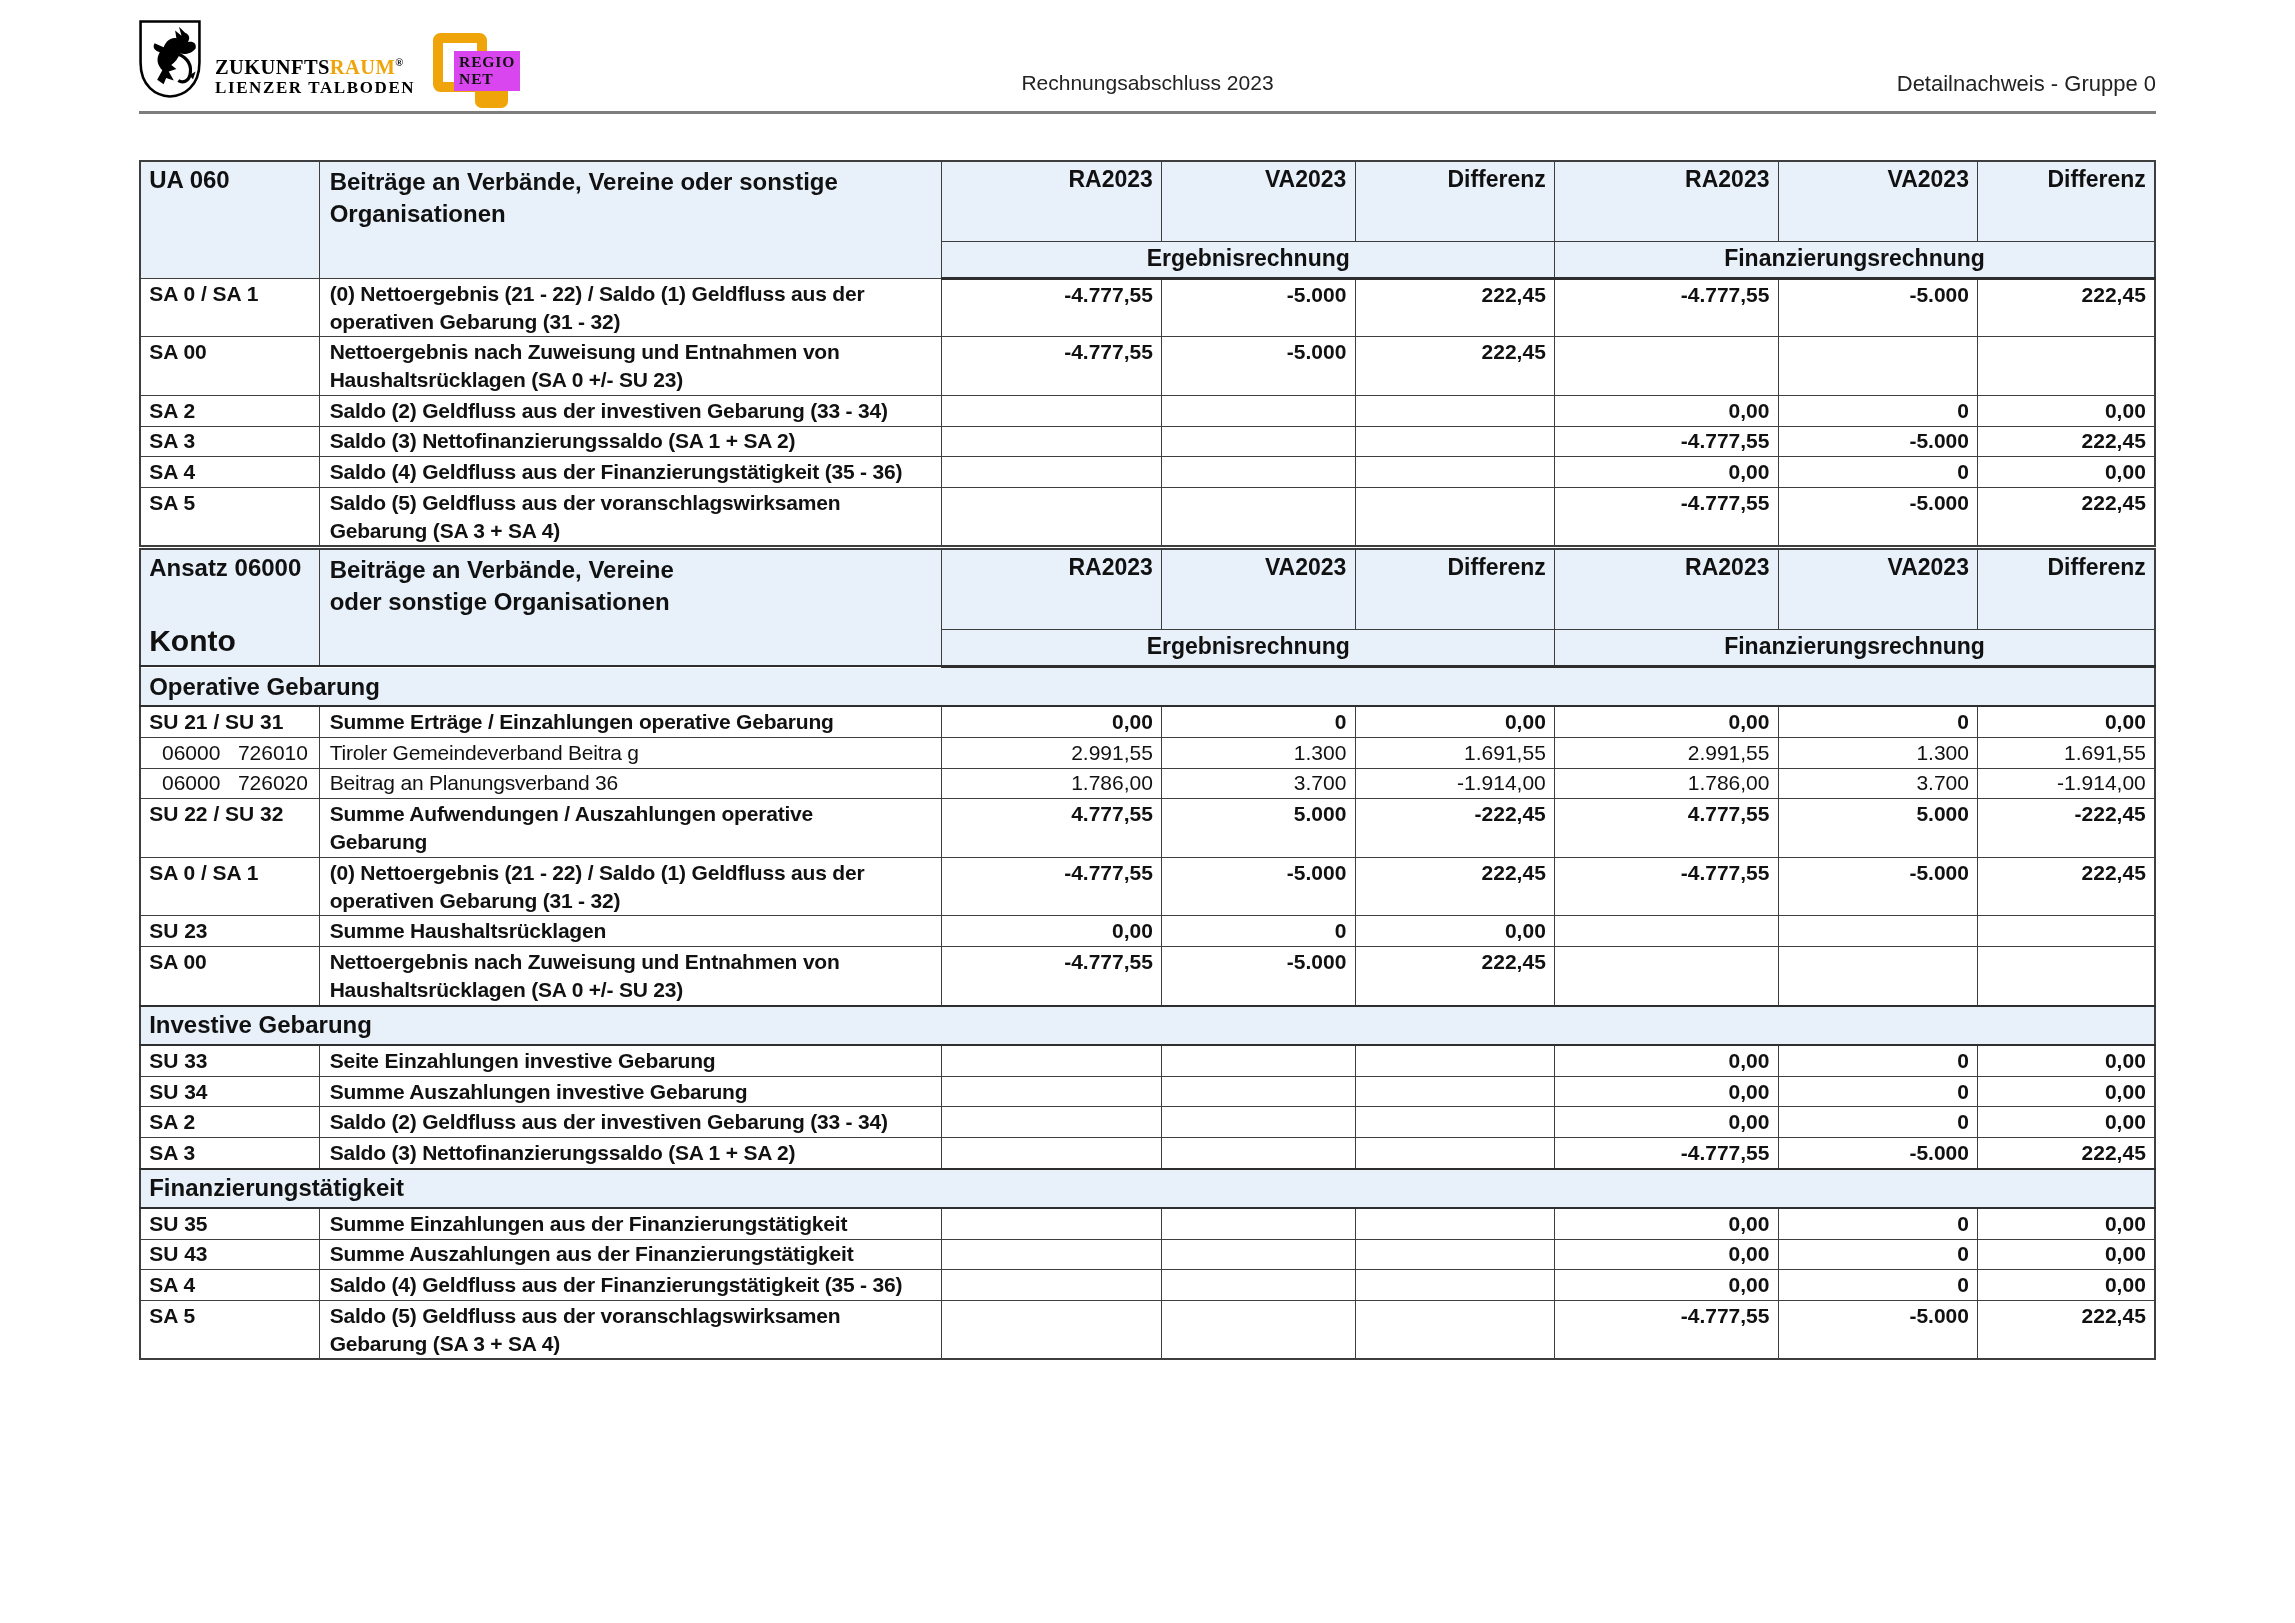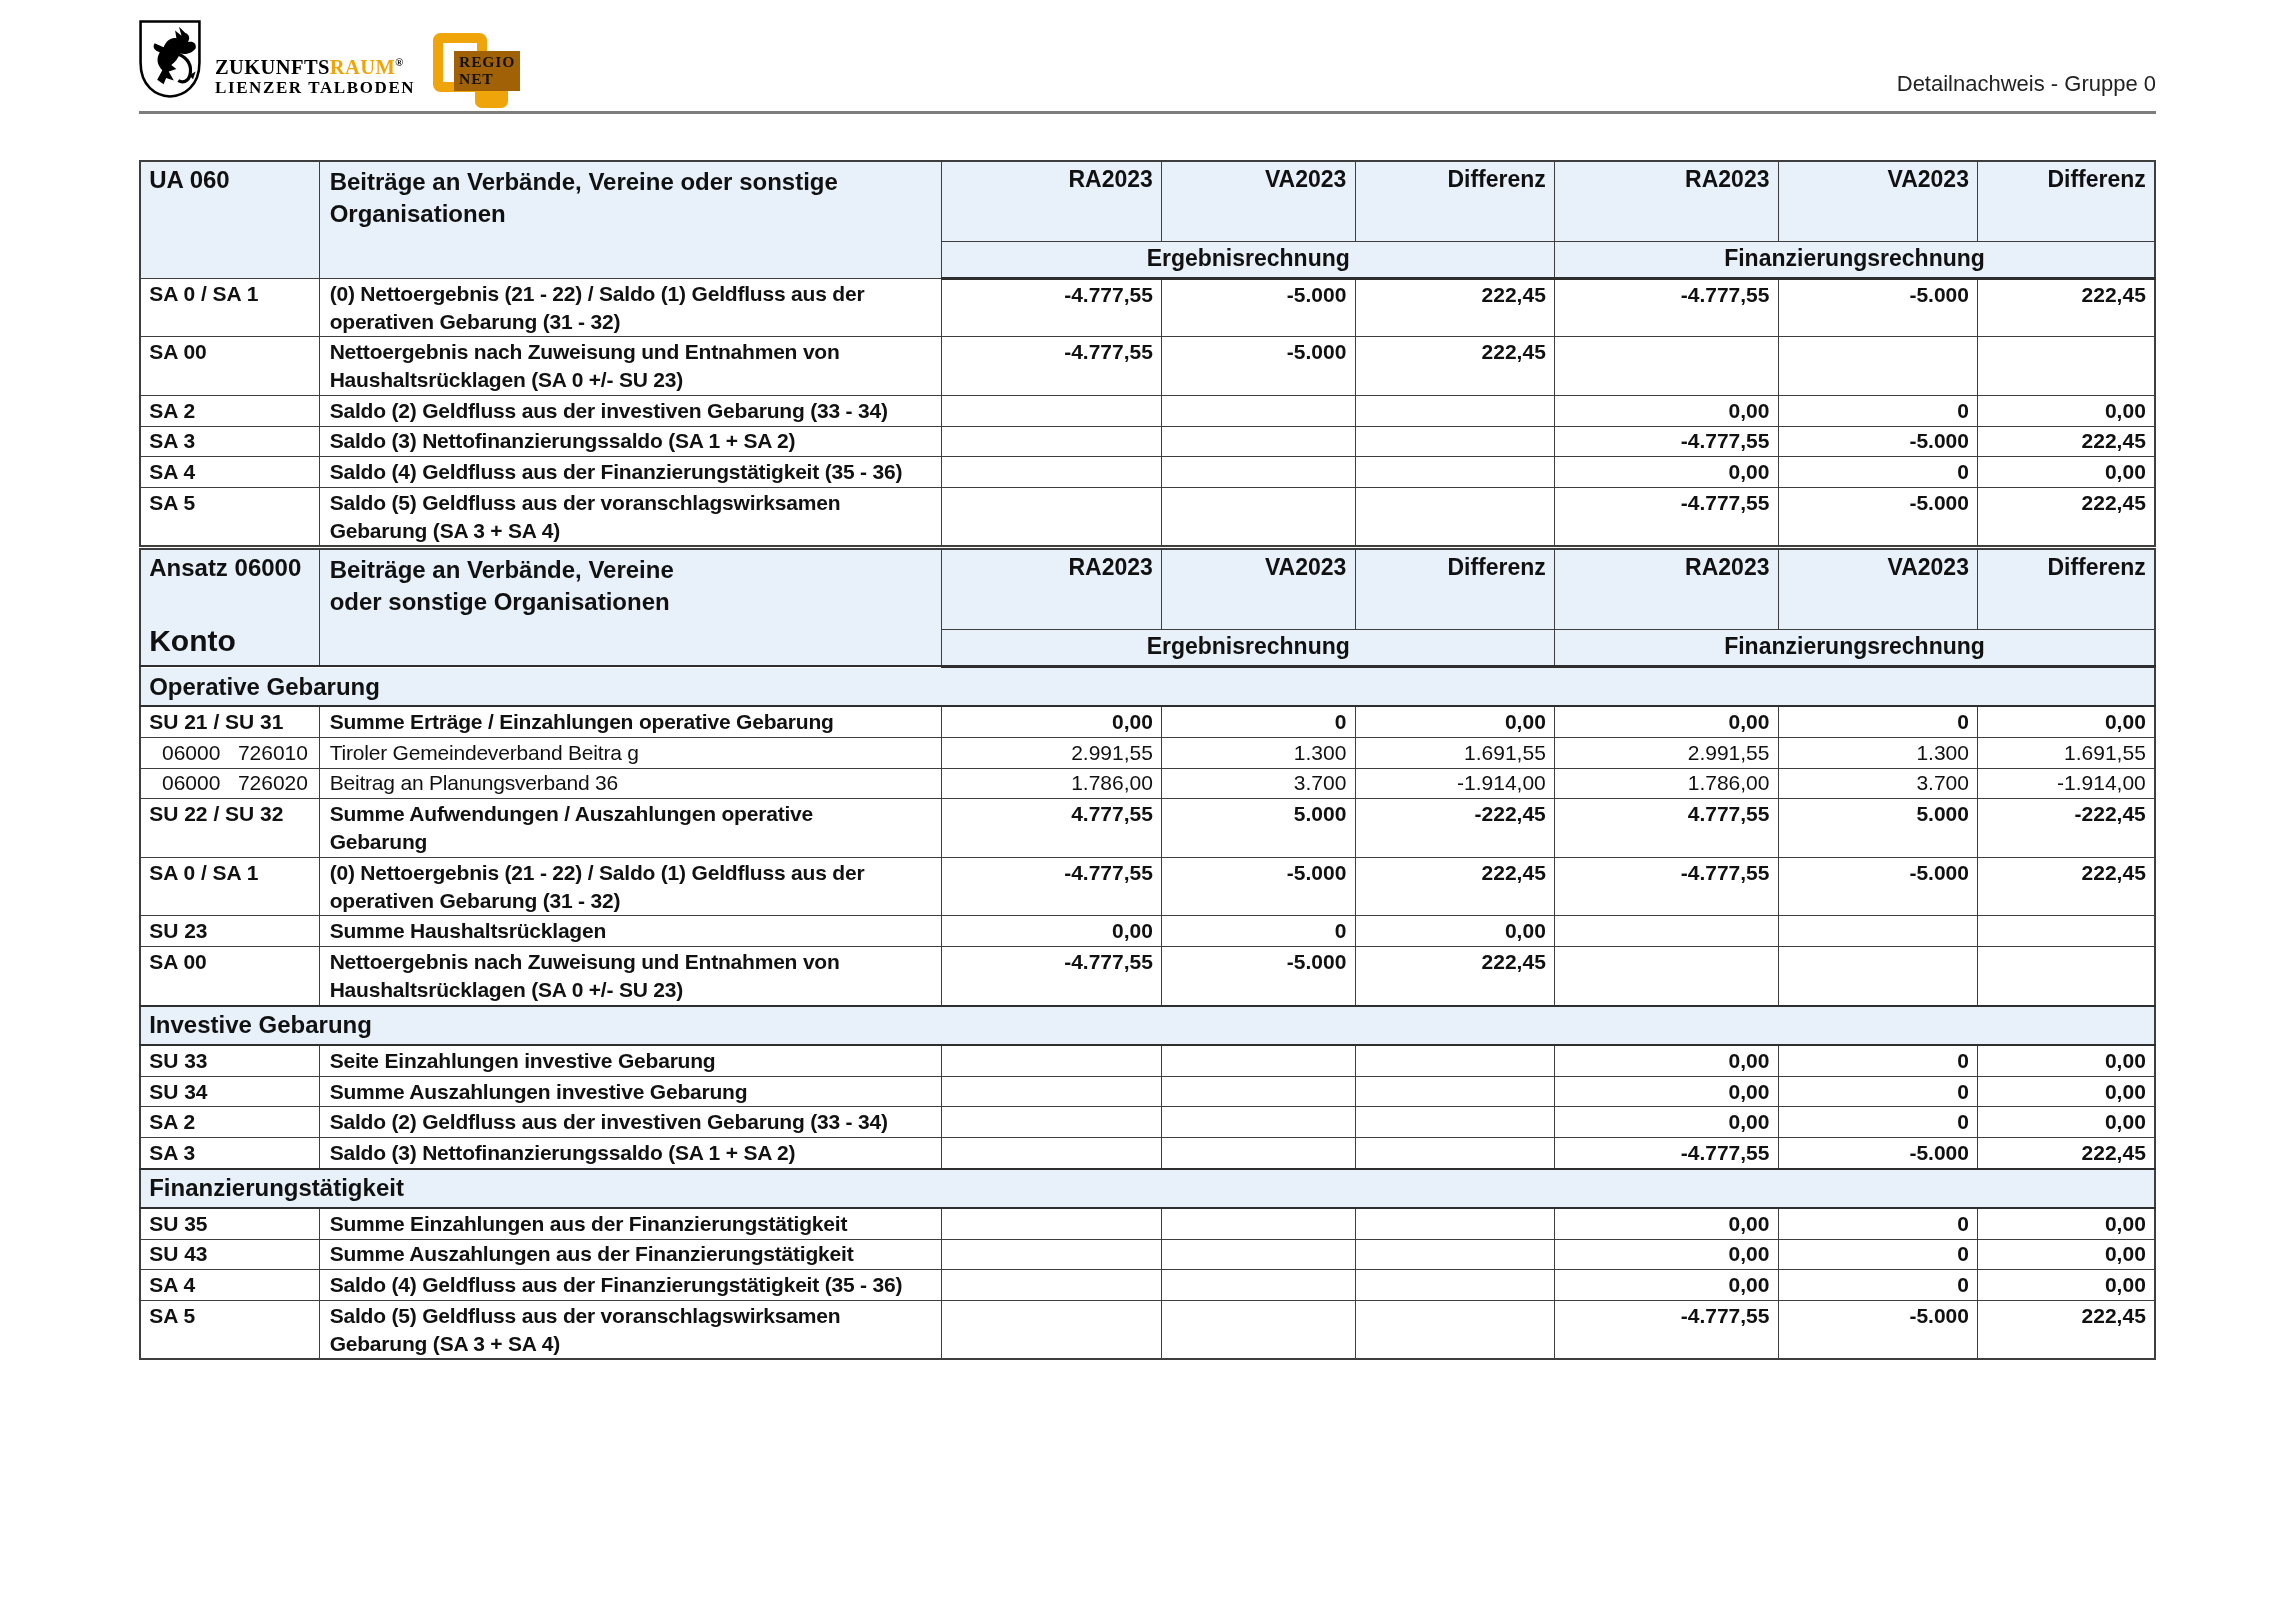--- a/index.html
+++ b/index.html
@@ -13,21 +13,21 @@
   .logo-row { position:absolute; left:138px; top:18px; display:flex; align-items:flex-start; }
   .shield { width:64px; height:82px; }
   .brand-text { margin-left:13px; margin-top:34px; font-family:"Liberation Serif","DejaVu Serif",serif; }
   .brand-line1 { font-size:20.5px; font-weight:bold; letter-spacing:0.4px; color:#000; line-height:21px; }
   .brand-line1 .accent { color:var(--gold); }
   .brand-line1 sup { font-size:10.7px; }
   .brand-line2 { font-size:17px; font-weight:bold; letter-spacing:1.6px; color:#000; line-height:19.7px; }
   .regionet { position:relative; width:75px; height:75px; margin-left:18px; margin-top:14.8px; }
   .rn-frame { position:absolute; left:0; top:0; width:34px; height:39px; border:10.7px solid var(--gold); border-radius:7.4px; }
   .rn-square { position:absolute; right:0; bottom:0; width:33px; height:48px; background:var(--gold); border-radius:6.6px; }
-  .rn-textbox { position:absolute; left:21px; top:18px; background:#a16207; padding:2.5px 4.9px 3.3px 4.9px;
+  .rn-textbox { position:absolute; left:21px; top:18px; background:#d946ef; padding:2.5px 4.9px 3.3px 4.9px;
                 font-family:"Liberation Serif","DejaVu Serif",serif; font-weight:bold; font-size:15.6px;
                 line-height:17px; letter-spacing:0.8px; color:#111; }
   .hdr-center { position:absolute; left:0; top:71px; width:100%; text-align:center; font-size:21px; color:#222; }
   .hdr-right  { position:absolute; right:139px; top:71px; font-size:22px; color:#222; }
   .hdr-rule   { position:absolute; left:139px; top:111px; width:2017px; height:3.3px; background:#7d7d7d; }
 
   
   :root { --border:#3e3e3e; --blue:#e8f1fa; --gold:#efa50a; }
   .tbl-wrap1 { position:absolute; left:139px; top:160px; width:2017px; }
   .tbl-wrap2 { position:absolute; left:139px; top:548px; width:2017px; }
@@ -71,20 +71,21 @@
     <div class="brand-text">
       <div class="brand-line1"><span>ZUKUNFTS</span><span class="accent">RAUM</span><sup>®</sup></div>
       <div class="brand-line2">LIENZER TALBODEN</div>
     </div>
     <div class="regionet">
       <span class="rn-frame"></span>
       <span class="rn-square"></span>
       <span class="rn-textbox"><span>REGIO</span><br><span>NET</span></span>
     </div>
   </div>
+  <div class="hdr-center">Rechnungsabschluss 2023</div>
   <div class="hdr-right">Detailnachweis - Gruppe 0</div>
   <div class="hdr-rule"></div>
 
   <div class="tbl-wrap1">
     <table>
       <colgroup>
         <col style="width:8.9%">
           <col style="width:30.9%">
           <col style="width:10.9%">
           <col style="width:9.6%">

